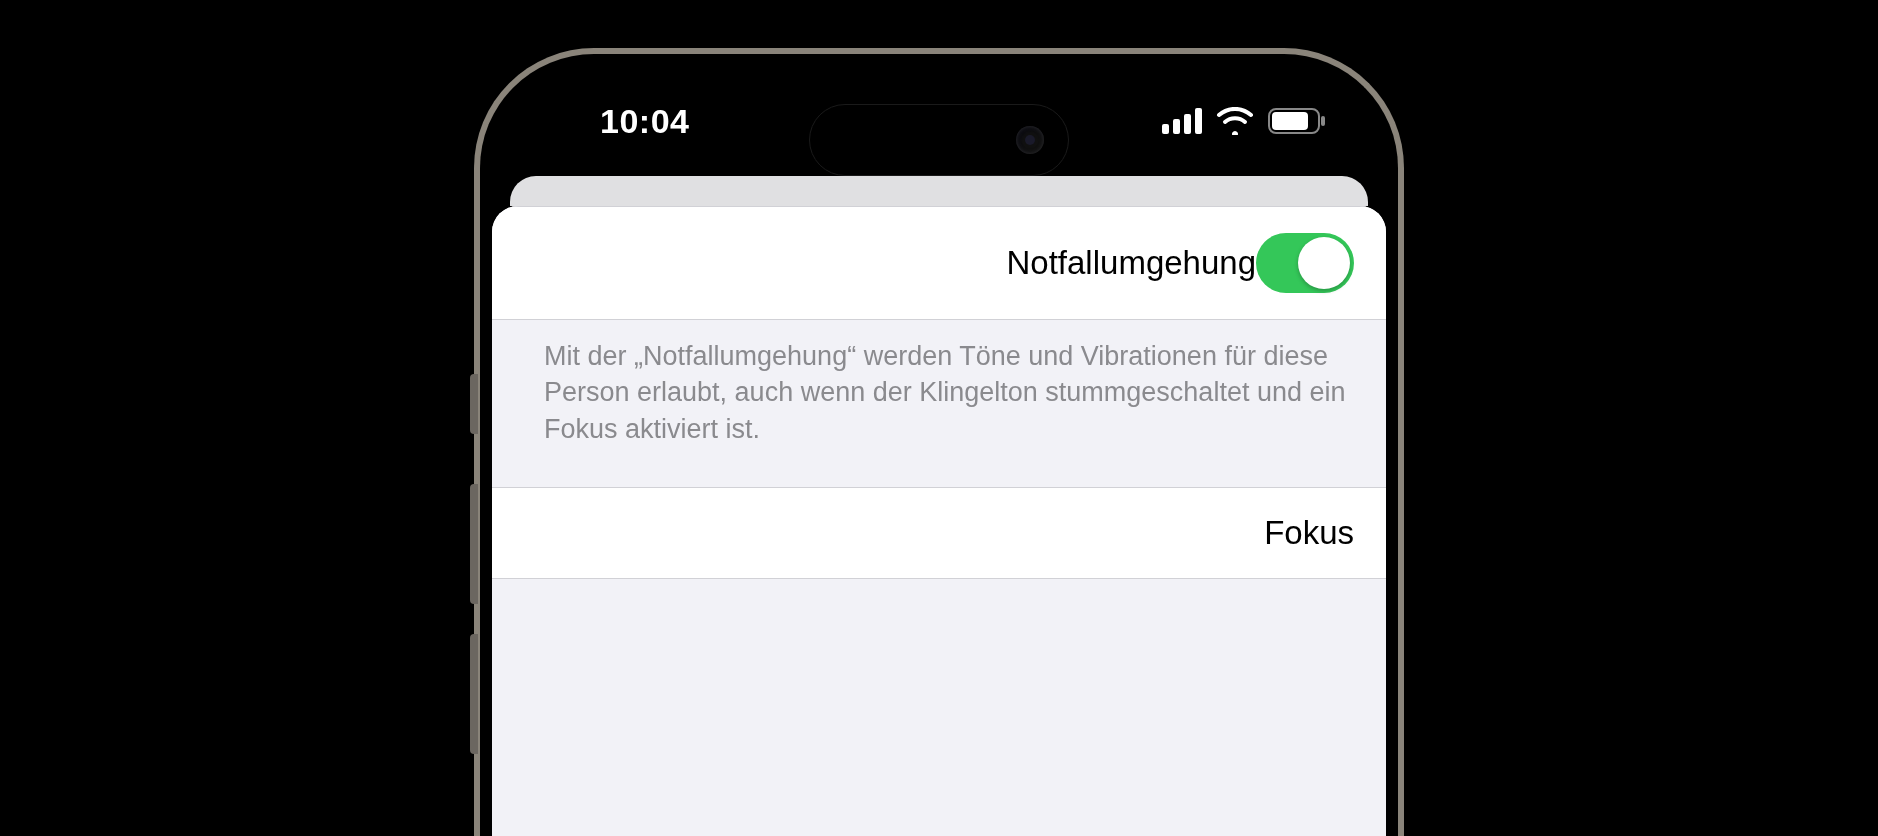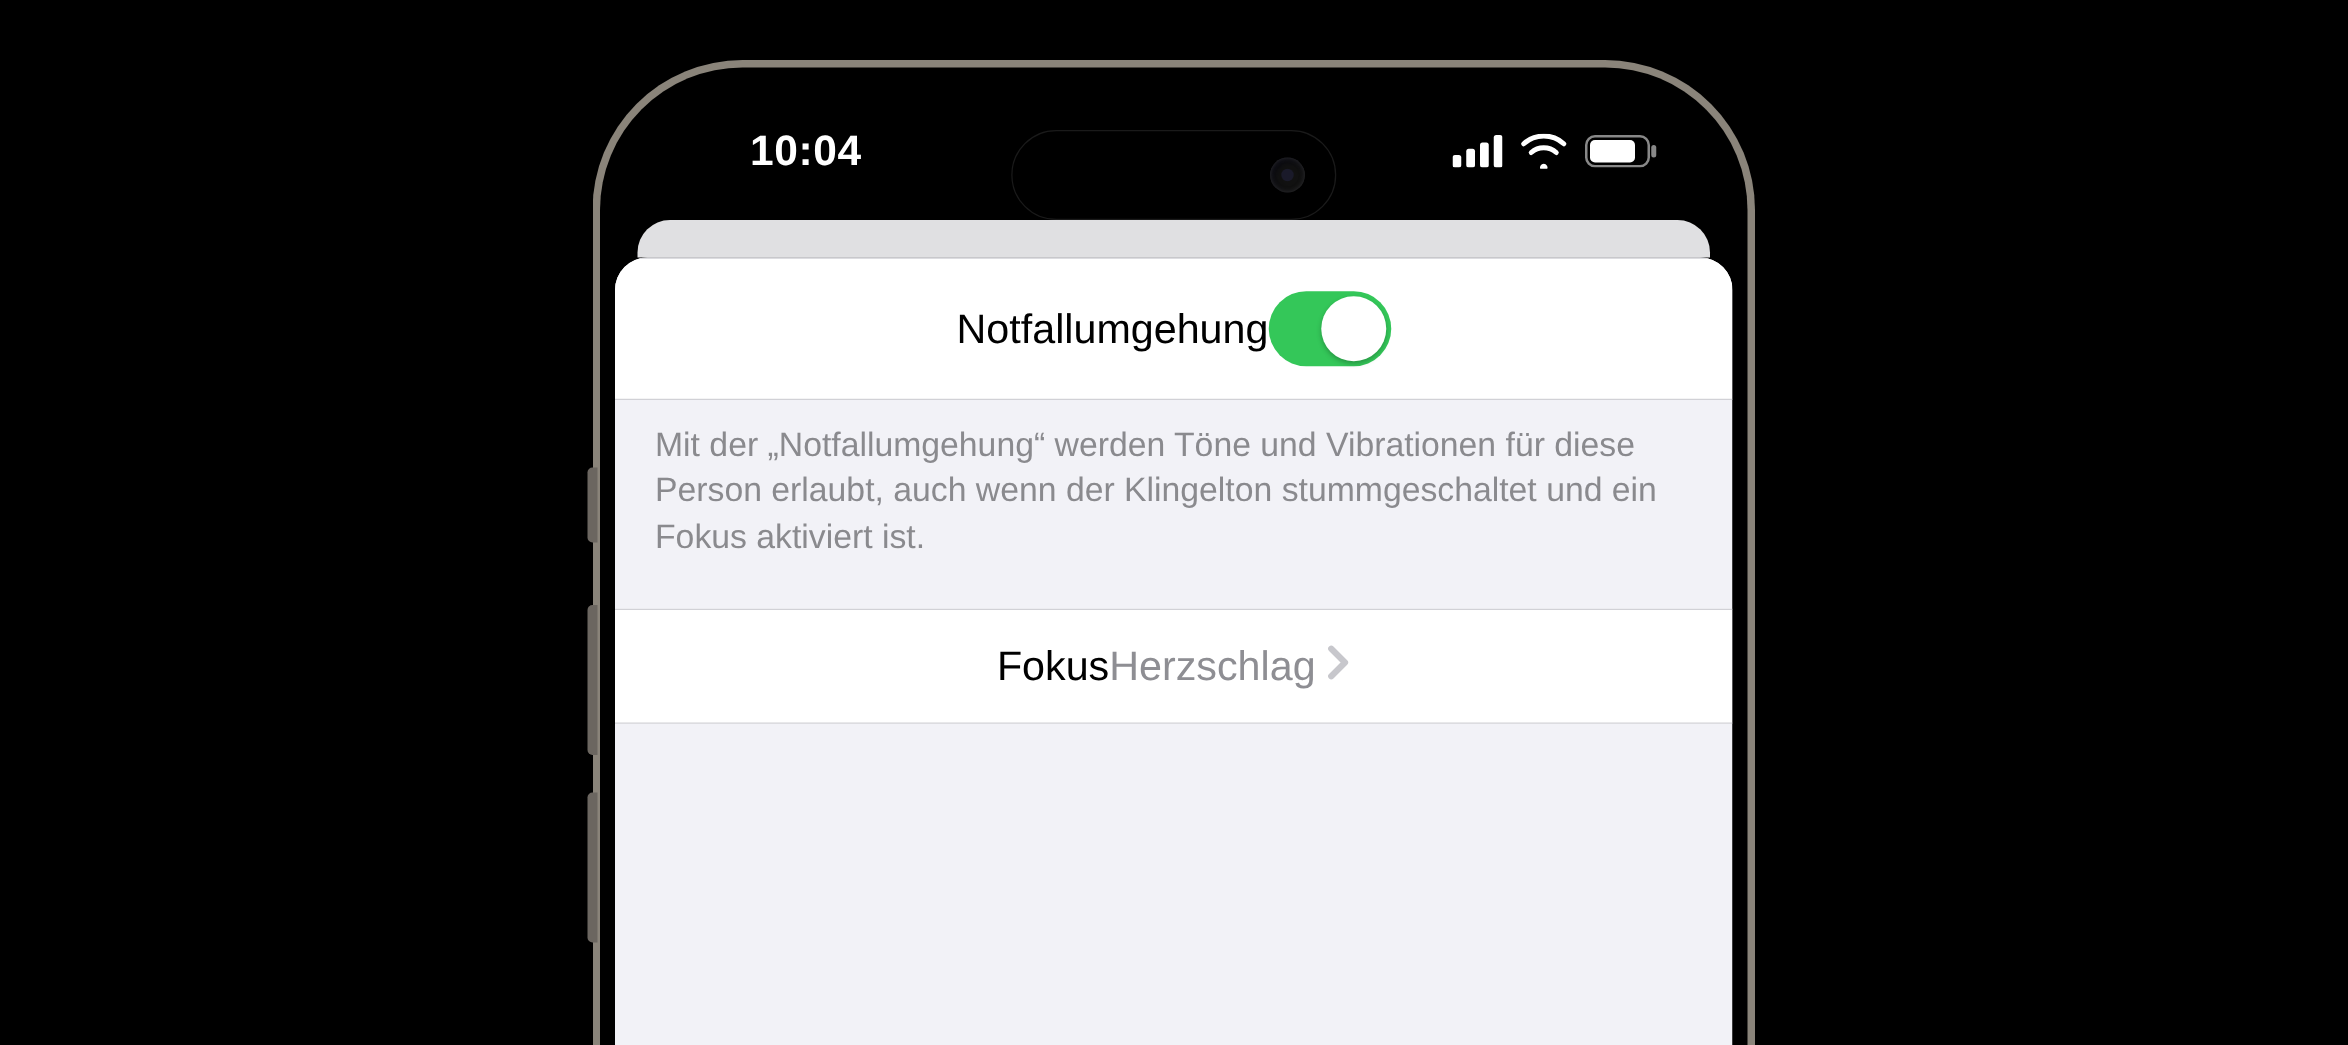--- a/index.html
+++ b/index.html
@@ -125,21 +125,21 @@
     .nav-title {
       font-size: 34px;
       font-weight: 600;
       color: #000;
     }
     .cell {
       background: #fff;
       padding: 26px 32px;
       display: flex;
       align-items: center;
-      justify-content: center;
+      justify-content: flex-end;
       border-top: 1px solid #d1d1d6;
       border-bottom: 1px solid #d1d1d6;
     }
     .cell-label {
       font-size: 33px;
       color: #000;
     }
     .cell-value {
       font-size: 33px;
       color: #8e8e93;
@@ -150,20 +150,21 @@
     .chevron {
       color: #c7c7cc;
       font-size: 32px;
       font-weight: 600;
     }
     .footer-text {
       padding: 18px 32px 40px 32px;
       font-size: 27px;
       line-height: 1.35;
       color: #8a8a8e;
+      margin-left: 20px;
     }
     .toggle {
       width: 98px;
       height: 60px;
       background: #34c759;
       border-radius: 32px;
       position: relative;
       cursor: pointer;
     }
     .toggle-knob {
@@ -220,25 +221,17 @@
         <div class="cell-label">Notfallumgehung</div>
         <div class="toggle">
           <div class="toggle-knob"></div>
         </div>
       </div>
 
       <div class="footer-text">Mit der „Notfallumgehung“ werden Töne und Vibrationen für diese Person erlaubt, auch wenn der Klingelton stummgeschaltet und ein Fokus aktiviert ist.</div>
 
       <div class="cell">
         <div class="cell-label">Fokus</div>
-        <div class="cell-value">
-          <span>Herzschlag</span>
-          <span class="chevron">
-            <svg width="18" height="28" viewBox="0 0 18 28">
-                <path d="M3 3 L14 14 L3 25" stroke="#c7c7cc" stroke-width="5" fill="none" stroke-linecap="round" stroke-linejoin="round"></path>
-              </svg>
-          </span>
-        </div>
       </div>
 
     </div>
   </div>
 </div>
 
 </body></html>

